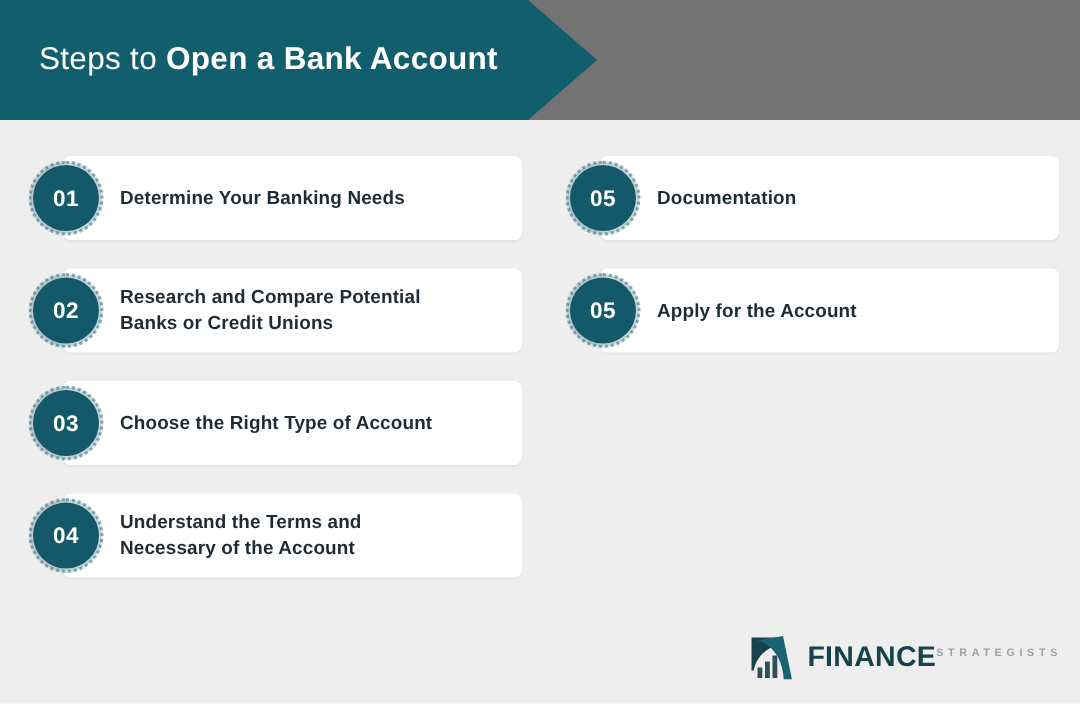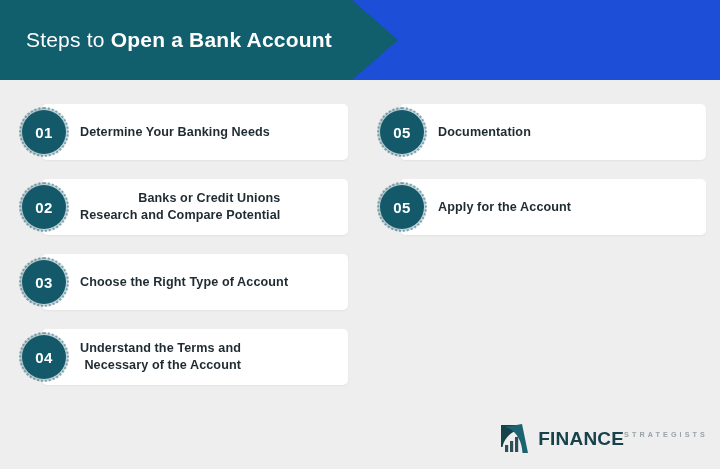--- a/index.html
+++ b/index.html
@@ -10,21 +10,21 @@
     width: 720px;
     height: 469px;
     background: #ffffff;
     font-family: "Liberation Sans", sans-serif;
     overflow: hidden;
   }
   #infographic {
     position: relative;
     width: 720px;
     height: 351px;
-    background: #1d4ed8;
+    background: #737373;
     box-sizing: border-box;
   }
 
   
   .banner {
     position: absolute;
     left: 0;
     top: 0;
     width: 398px;
     height: 80px;
@@ -50,21 +50,20 @@
   
   .board {
     position: absolute;
     left: 0;
     top: 80px;
     width: 720px;
     height: 389px;
     background: #eeeeee;
     box-sizing: border-box;
     padding: 24px 14px 0 14px;
-    text-align: right;
   }
   .columns {
     display: flex;
     gap: 24px;
   }
   .column {
     width: 334px;
     display: flex;
     flex-direction: column;
     gap: 19px;
@@ -186,22 +185,22 @@
           <div class="badge">01</div>
           <div class="step-text">
             <span class="line">Determine Your Banking Needs</span>
           </div>
         </div>
 
         <div class="step">
           <div class="step-card"></div>
           <div class="badge">02</div>
           <div class="step-text">
+            <span class="line">Research and Compare Potential</span>
             <span class="line">Banks or Credit Unions</span>
-            <span class="line">Research and Compare Potential</span>
           </div>
         </div>
 
         <div class="step">
           <div class="step-card"></div>
           <div class="badge">03</div>
           <div class="step-text">
             <span class="line">Choose the Right Type of Account</span>
           </div>
         </div>

